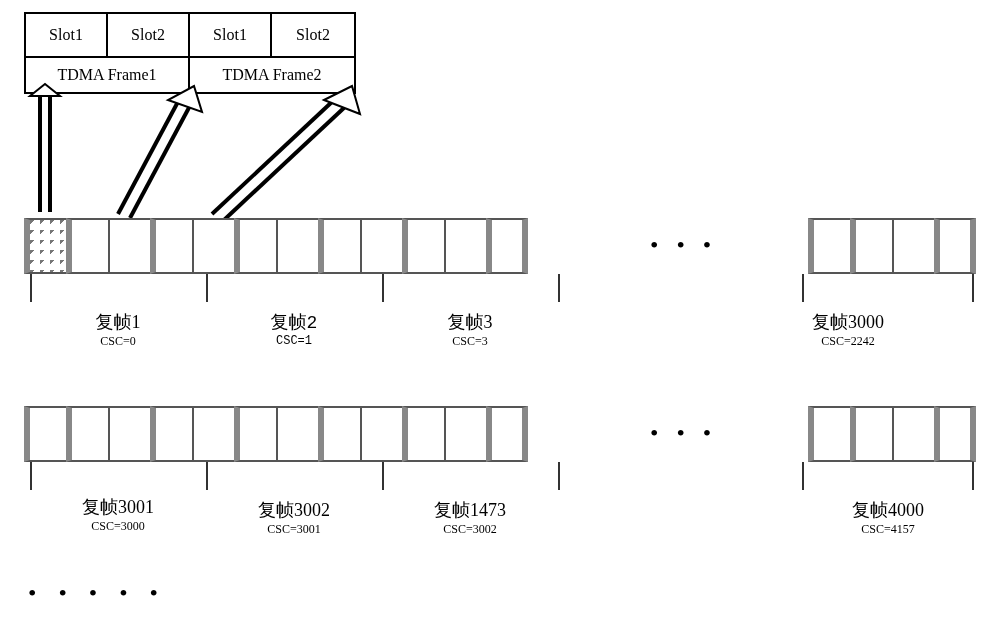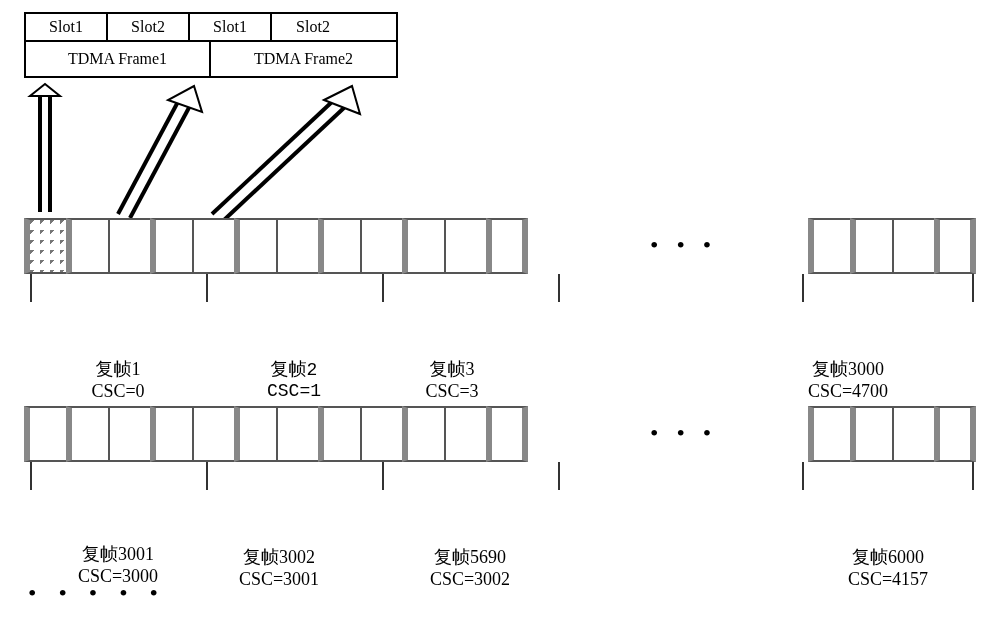--- a/index.html
+++ b/index.html
@@ -16,33 +16,33 @@
   
   .tdma-box {
     position: absolute;
     top: 12px;
     left: 24px;
     border: 2px solid #000;
   }
   .tdma-row { display: flex; }
   .tdma-slot {
     width: 82px;
-    height: 26px;
+    height: 42px;
     border-right: 2px solid #000;
     display: flex; align-items: center; justify-content: center;
     font-size: 16px;
   }
   .tdma-slot:last-child { border-right: none; }
   .tdma-row.labels .tdma-slot {
     height: 36px;
     border-right: 2px solid #000;
     border-top: 2px solid #000;
   }
   .tdma-row.labels .tdma-slot:last-child { border-right: none; }
-  .tdma-row.labels .tdma-slot.frame-label { width: 185px; }
+  .tdma-row.labels .tdma-slot.frame-label { width: 164px; }
 
   
   .arrow-svg { position: absolute; overflow: visible; }
 
   
   .strip-row {
     display: flex;
     align-items: flex-start;
     gap: 0;
   }
@@ -71,23 +71,22 @@
     background-size: 10px 10px;
   }
   .tick-free { position: absolute; width: 2px; height: 28px; background:#333; }
 
   .mf-label {
     position: absolute;
     text-align: center;
     font-size: 18px;
     white-space: nowrap;
     transform: translateX(-50%);
-    margin-top: 47px;
-  }
-  .mf-label .csc { display:block; font-size: 18px; }
+  }
+  .mf-label .csc { display:block; font-size: 12px; }
 
   .dots {
     position: absolute;
     font-size: 24px;
     letter-spacing: 6px;
   }
   .trail-dots {
     position: absolute;
     top: 580px; left: 28px;
     font-size: 24px; letter-spacing: 8px;
@@ -178,27 +177,27 @@
 <div class="tick-free" style="top:274px; left:972px;"></div>
 
 <div class="mf-label" style="top:310px; left:118px;">
   <span>复帧</span><span>1</span>
   <span class="csc"><span>CSC=</span><span>0</span></span>
 </div>
 <div class="mf-label" style="top:310px; left:294px;font-family:Liberation Mono, monospace;">
   <span>复帧</span><span>2</span>
   <span class="csc"><span>CSC=</span><span>1</span></span>
 </div>
-<div class="mf-label" style="top:310px; left:452px;">
+<div class="mf-label" style="top:310px; left:470px;">
   <span>复帧</span><span>3</span>
   <span class="csc"><span>CSC=</span><span>3</span></span>
 </div>
 <div class="mf-label" style="top:310px; left:848px;">
   <span>复帧</span><span>3000</span>
-  <span class="csc"><span>CSC=</span><span>4700</span></span>
+  <span class="csc"><span>CSC=</span><span>2242</span></span>
 </div>
 
 <div class="dots" style="top:232px; left:650px;">• • •</div>
 
 <div class="strip-row row2">
   <div class="mf-group">
     <span class="slot-pair">
         <span class="slot-cell"></span>
         <span class="slot-cell"></span>
       </span>
@@ -239,28 +238,28 @@
 <div class="tick-free" style="top:462px; left:206px;"></div>
 <div class="tick-free" style="top:462px; left:382px;"></div>
 <div class="tick-free" style="top:462px; left:558px;"></div>
 <div class="tick-free" style="top:462px; left:802px;"></div>
 <div class="tick-free" style="top:462px; left:972px;"></div>
 
 <div class="mf-label" style="top:495px; left:118px;">
   <span>复帧</span><span>3001</span>
   <span class="csc"><span>CSC=</span><span>3000</span></span>
 </div>
-<div class="mf-label" style="top:498px; left:279px;">
+<div class="mf-label" style="top:498px; left:294px;">
   <span>复帧</span><span>3002</span>
   <span class="csc"><span>CSC=</span><span>3001</span></span>
 </div>
 <div class="mf-label" style="top:498px; left:470px;">
-  <span>复帧</span><span>5690</span>
+  <span>复帧</span><span>1473</span>
   <span class="csc"><span>CSC=</span><span>3002</span></span>
 </div>
 <div class="mf-label" style="top:498px; left:888px;">
-  <span>复帧</span><span>6000</span>
+  <span>复帧</span><span>4000</span>
   <span class="csc"><span>CSC=</span><span>4157</span></span>
 </div>
 
 <div class="dots" style="top:420px; left:650px;">• • •</div>
 
 <div class="trail-dots">• • • • •</div>
 
 </body></html>

